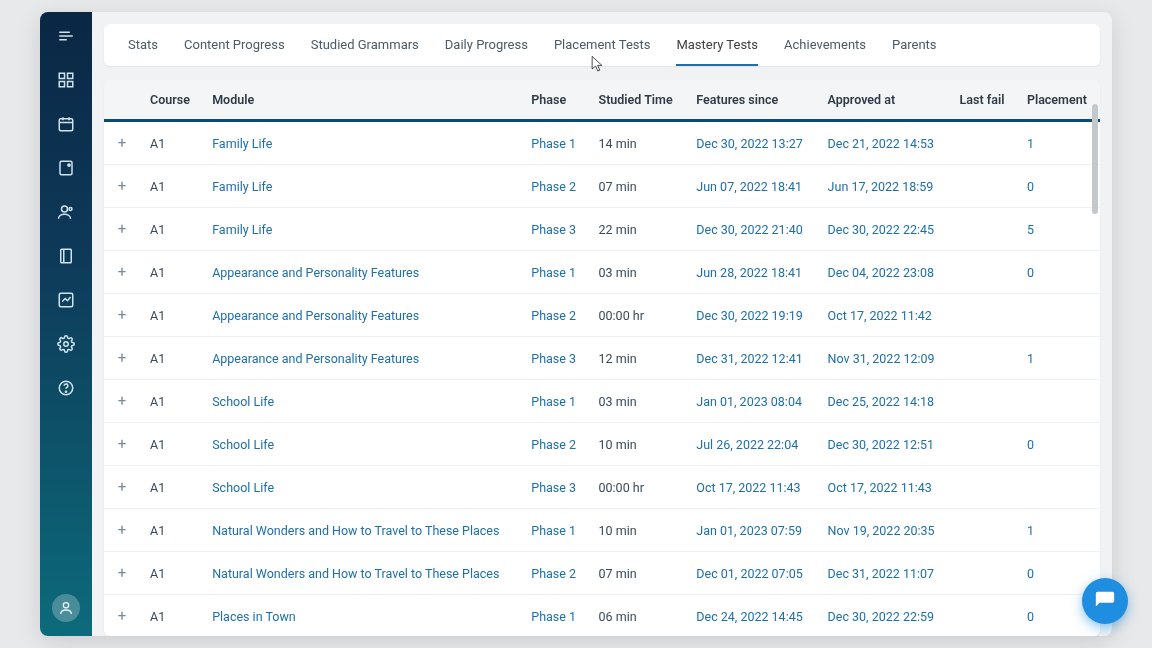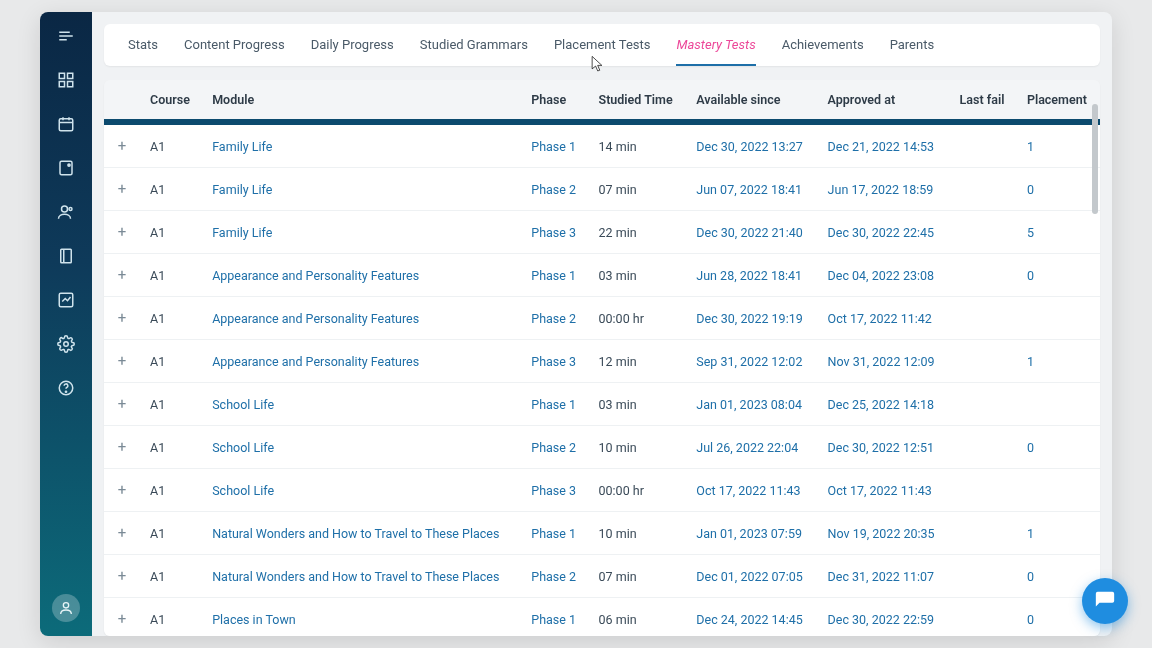--- a/index.html
+++ b/index.html
@@ -67,44 +67,43 @@
     font-size: 13px;
     color: #4a5a68;
     cursor: pointer;
     height: 42px;
     display:flex;
     align-items:center;
     border-bottom: 2px solid transparent;
     white-space: nowrap;
   }
   .tab.active {
-    color: #ec4899;
+    color: #404040;
     border-bottom-color: #1e6fa8;
-    font-style: italic;
   }
   .table-card {
     margin-top: 14px;
     background: #ffffff;
     border-radius: 6px;
     box-shadow: 0 1px 2px rgba(0,0,0,0.06);
     flex: 1;
     overflow: auto;
   }
   table {
     width: 100%;
     border-collapse: collapse;
     font-size: 12.5px;
   }
   thead th {
     text-align: left;
     font-weight: 600;
     color: #2e3b47;
     background: #f3f5f7;
     padding: 12px 10px;
-    border-bottom: 6px solid #0c4a6e;
+    border-bottom: 3px solid #0c4a6e;
     white-space: nowrap;
   }
   tbody td {
     padding: 12px 10px;
     border-bottom: 1px solid #eef1f3;
     color: #3a4a58;
     vertical-align: middle;
     white-space: nowrap;
   }
   .col-expand { width: 34px; text-align:center; }
@@ -208,38 +207,38 @@
           <circle cx="12" cy="8" r="4"></circle>
           <path d="M4 21c0-4 4-6 8-6s8 2 8 6"></path>
         </svg>
     </div>
   </div>
 
   <div class="main">
     <div class="tabs-card" id="tabs-bar">
         <div class="tab">Stats</div>
         <div class="tab">Content Progress</div>
+        <div class="tab">Studied Grammars</div>
         <div class="tab">Daily Progress</div>
-        <div class="tab">Studied Grammars</div>
         <div class="tab">Placement Tests</div>
         <div class="tab active">Mastery Tests</div>
         <div class="tab">Achievements</div>
         <div class="tab">Parents</div>
       </div>
     <div class="table-card" style="position:relative;">
       <div class="scrollbar-stub"></div>
       <table>
         <thead>
             <tr id="thead-row">
               <th class="col-expand"></th>
               <th>Course</th>
               <th>Module</th>
               <th>Phase</th>
               <th>Studied Time</th>
-              <th>Available since</th>
+              <th>Features since</th>
               <th>Approved at</th>
               <th>Last fail</th>
               <th>Placement</th>
             </tr>
           </thead>
         <tbody id="tbody">
             <tr>
               <td class="col-expand"><span class="expand-btn">+</span></td>
               <td>A1</td>
               <td class="link">Family Life</td>
@@ -293,21 +292,21 @@
               <td class="link">Oct 17, 2022 11:42</td>
               <td></td>
               <td></td>
             </tr>
             <tr>
               <td class="col-expand"><span class="expand-btn">+</span></td>
               <td>A1</td>
               <td class="link">Appearance and Personality Features</td>
               <td class="link">Phase 3</td>
               <td>12 min</td>
-              <td class="link">Sep 31, 2022 12:02</td>
+              <td class="link">Dec 31, 2022 12:41</td>
               <td class="link">Nov 31, 2022 12:09</td>
               <td></td>
               <td class="link">1</td>
             </tr>
             <tr>
               <td class="col-expand"><span class="expand-btn">+</span></td>
               <td>A1</td>
               <td class="link">School Life</td>
               <td class="link">Phase 1</td>
               <td>03 min</td>

